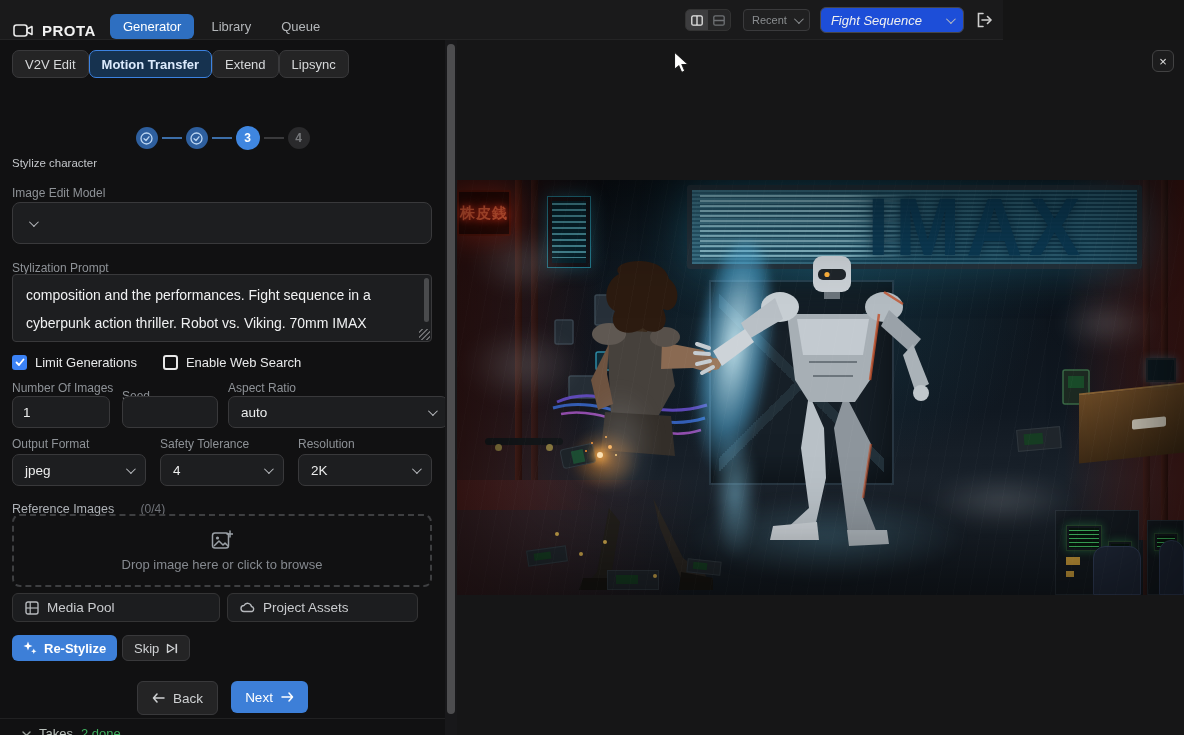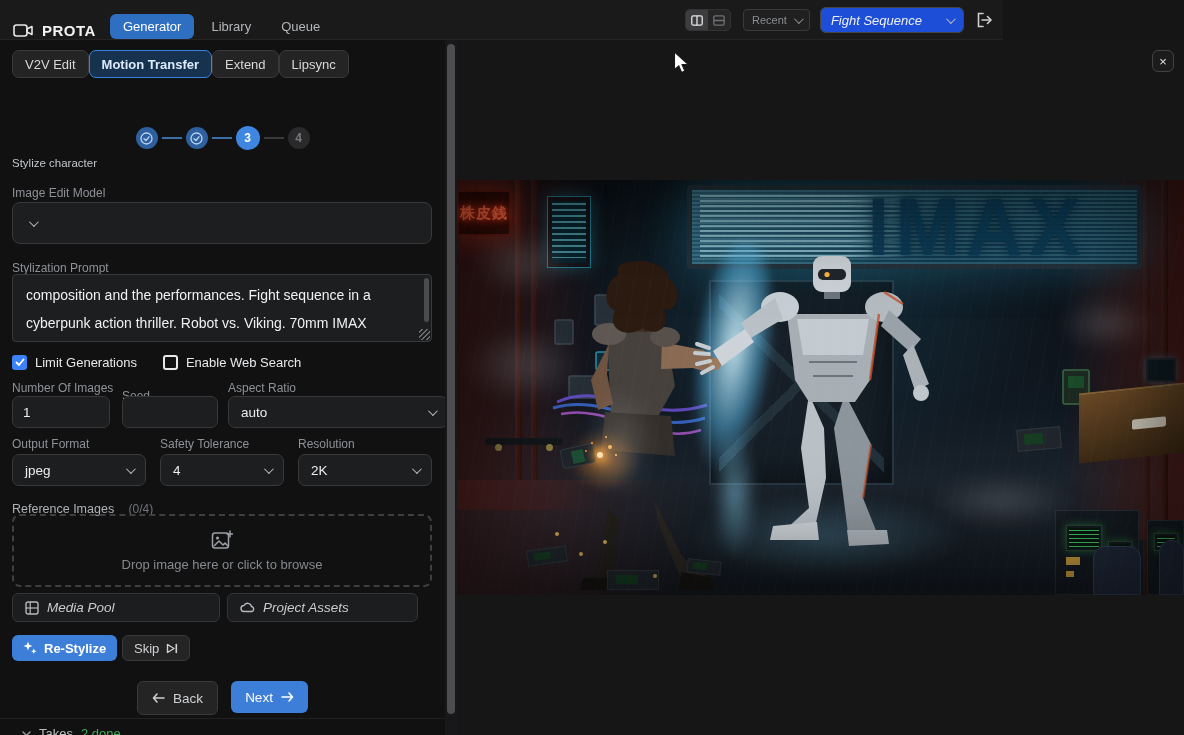--- a/index.html
+++ b/index.html
@@ -67,21 +67,21 @@
     color:#eceded; font-size:13.5px; padding:0 10px; font-family:inherit; outline:none; }
   .field-select { position:absolute; height:32px; background:#1d1e20; border:1px solid #39393b; border-radius:7px;
     display:flex; align-items:center; padding:0 12px; }
   .field-select .val { color:#eceded; font-size:13.5px; flex:1; }
 
   .dropzone { position:absolute; left:12px; top:474px; width:420px; height:73px; border:2px dashed #3e3f41;
     border-radius:8px; display:flex; flex-direction:column; align-items:center; justify-content:center; gap:7px; }
   .dz-text { color:#85898f; font-size:13px; }
 
   .media-btn { position:absolute; top:553px; height:29px; background:#1c1d1f; border:1px solid #343435;
-    border-radius:6px; display:flex; align-items:center; gap:8px; padding:0 12px; color:#c9cbce; font-size:13.5px;font-style:italic; }
+    border-radius:6px; display:flex; align-items:center; gap:8px; padding:0 12px; color:#c9cbce; font-size:13.5px; }
 
   .act-btn { position:absolute; top:595px; height:26px; border-radius:6px; display:flex; align-items:center;
     gap:7px; padding:0 11px; font-size:13px; font-weight:700; }
   .btn-blue { background:#3d7fd8; color:#fff; border:none; }
   .btn-dark { background:#242425; color:#cfd1d3; border:1px solid #39393b; font-weight:400; }
 
   .nav-row { position:absolute; left:0; top:641px; width:445px; display:flex; justify-content:center; gap:13px; }
   .nav-row .b { height:27px; border-radius:6px; display:flex; align-items:center; gap:8px; padding:16px 14px; font-size:13.5px; }
 
   .takes { position:absolute; left:0; top:678px; width:445px; height:62px; border-top:1px solid #212122; padding:7px 0 0 0; }
@@ -318,21 +318,21 @@
       <span class="val">4</span>
       <span class="chev"></span>
     </div>
     <div class="field-select" style="left:298px; top:414px; width:134px;">
       <span class="val">2K</span>
       <span class="chev"></span>
     </div>
 
     <div style="position:absolute; left:12px; top:459px;">
       <span class="lbl" style="position:static; color:#aeb2b7; font-size:12.5px;">Reference Images</span>
-      <span class="lbl" style="position:static; margin-left:10px; color:#707379;">(0/4)</span>
+      <span class="lbl" style="position:static; margin-left:22px; color:#707379;">(0/4)</span>
     </div>
 
     <div class="dropzone">
       <svg width="22" height="20" viewBox="0 0 22 20">
         <rect x="1.5" y="3" width="16" height="15" rx="2.5" fill="none" stroke="#9aa0a6" stroke-width="1.5"></rect>
         <circle cx="6.5" cy="8" r="1.6" fill="#9aa0a6"></circle>
         <path d="M3 16 L8 11 L12 15 L14 13 L17 16" fill="none" stroke="#9aa0a6" stroke-width="1.5" stroke-linejoin="round"></path>
         <line x1="19" y1="1" x2="19" y2="7" stroke="#9aa0a6" stroke-width="1.5" stroke-linecap="round"></line>
         <line x1="16" y1="4" x2="22" y2="4" stroke="#9aa0a6" stroke-width="1.5" stroke-linecap="round"></line>
       </svg>

